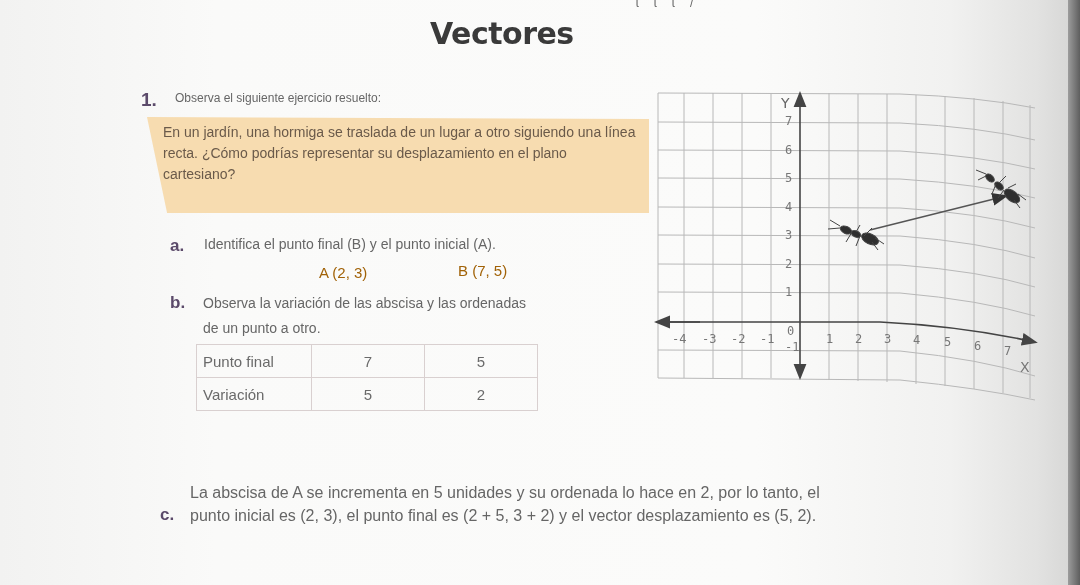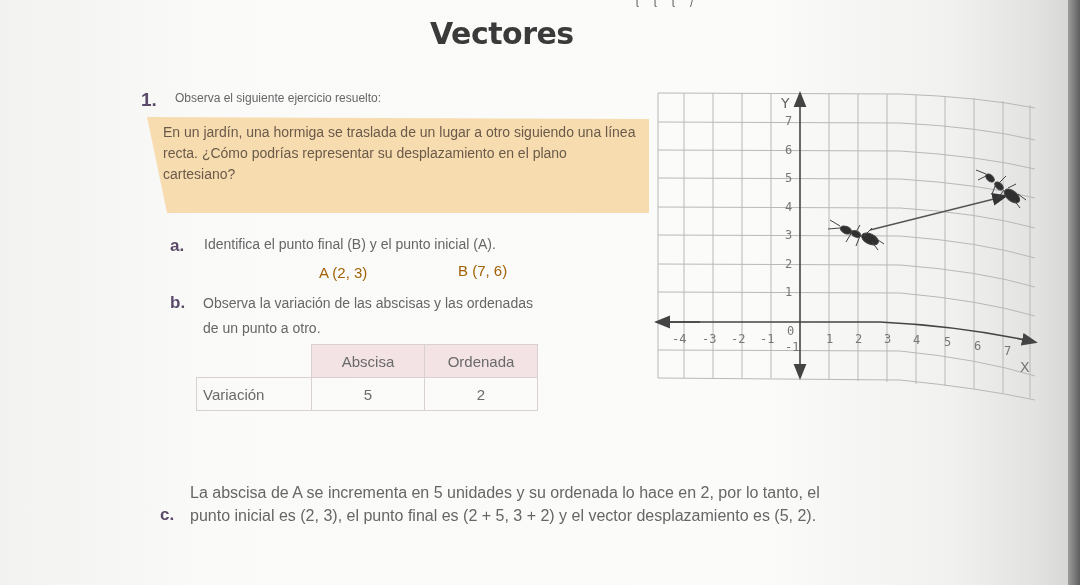--- a/index.html
+++ b/index.html
@@ -63,32 +63,32 @@
 
 <div class="q-num">1.</div>
 <div class="q-text">Observa el siguiente ejercicio resuelto:</div>
 
 <div class="problem-box"></div>
 <div class="problem-text">En un jardín, una hormiga se traslada de un lugar a otro siguiendo una línea recta. ¿Cómo podrías representar su desplazamiento en el plano cartesiano?</div>
 
 <div class="item-letter" style="left:170px; top:236px;">a.</div>
 <div class="item-text" style="left:204px; top:232px;">Identifica el punto final (B) y el punto inicial (A).</div>
 <div class="pt" style="left:319px; top:264px;">A (2, 3)</div>
-<div class="pt" style="left:458px; top:262px;">B (7, 6)</div>
+<div class="pt" style="left:458px; top:262px;">B (7, 5)</div>
 
 <div class="item-letter" style="left:170px; top:293px;">b.</div>
-<div class="item-text" style="left:203px; top:291px;">Observa la variación de las abscisas y las ordenadas</div>
+<div class="item-text" style="left:203px; top:291px;">Observa la variación de las abscisa y las ordenadas</div>
 <div class="item-text" style="left:203px; top:316px;">de un punto a otro.</div>
 
 <table class="var">
   <tbody>
-      <tr>
-    <th class="empty"></th>
-    <th style="width:100px;">Abscisa</th>
-    <th style="width:100px;">Ordenada</th>
+  <tr>
+    <td class="row-label">Punto final</td>
+    <td class="val">7</td>
+    <td class="val">5</td>
   </tr>
   <tr>
     <td class="row-label">Variación</td>
     <td class="val">5</td>
     <td class="val">2</td>
   </tr>
 </tbody>
   </table>
 
 <div class="item-letter" style="left:160px; top:505px;">c.</div>

